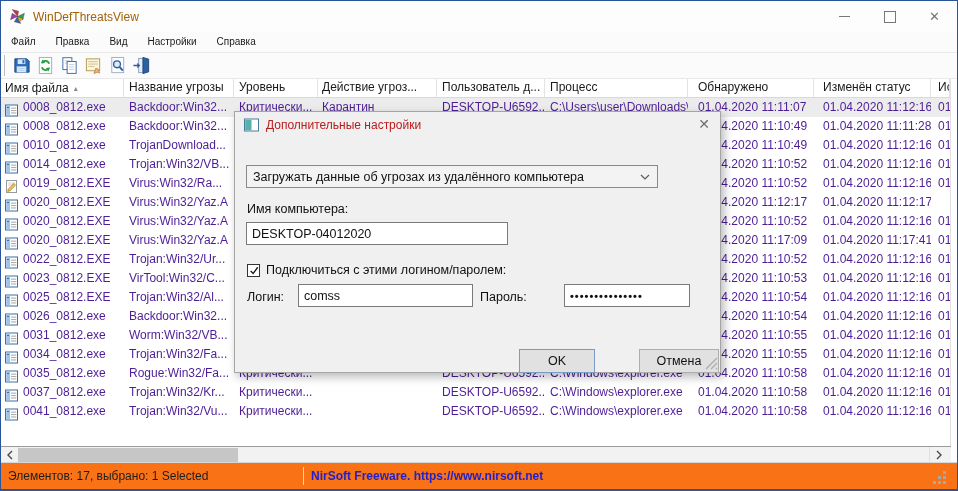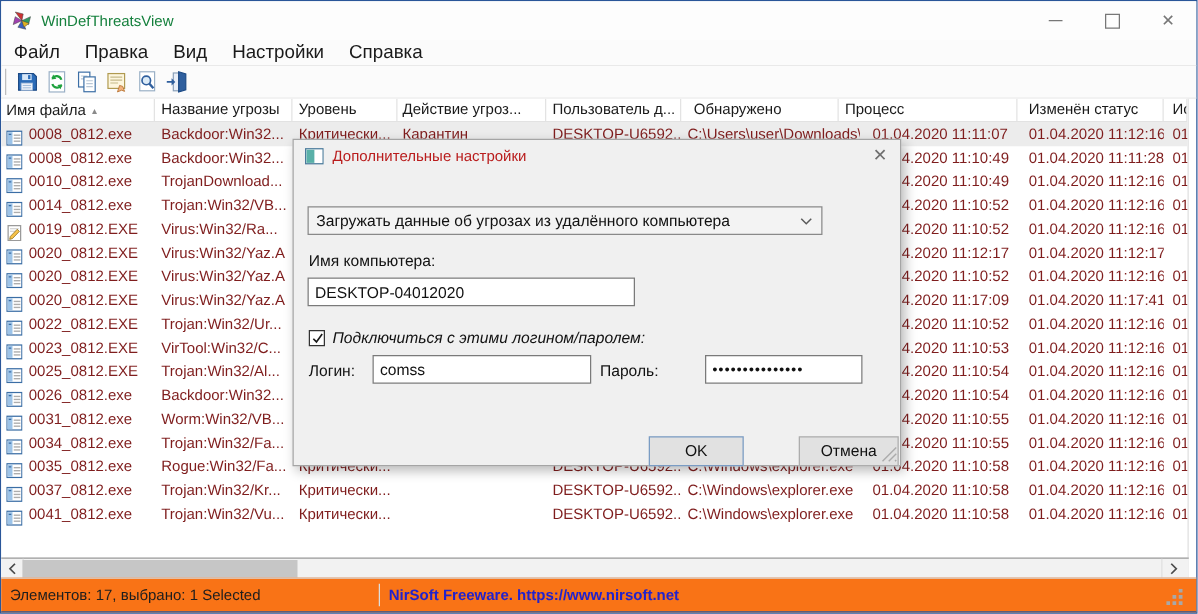--- a/index.html
+++ b/index.html
@@ -2,45 +2,45 @@
 <html><head>
 <meta charset="utf-8">
 <style>
   html,body{margin:0;padding:0;background:#fff;width:958px;height:491px;overflow:hidden;
     font-family:"Liberation Sans",sans-serif;cursor:default;-webkit-user-select:none;user-select:none;}
   .window{position:absolute;inset:0;border:1px solid #2a5699;background:#ffffff;box-sizing:border-box;}
 
   
   .titlebar{position:absolute;left:0;top:0;right:0;height:31px;background:#fdfdfd;display:flex;align-items:center;}
   .app-icon{margin-left:8px;width:17px;height:17px;display:inline-block;}
-  .title{margin-left:7px;font-size:12px;color:#15803d;}
+  .title{margin-left:7px;font-size:12px;color:#a16207;}
   .winbtns{position:absolute;right:0;top:0;height:31px;display:flex;}
   .wbtn{width:45px;height:31px;display:flex;align-items:center;justify-content:center;color:#777;}
   .minglyph{width:11px;height:1px;background:#777;display:block;}
   .maxbox{width:10px;height:10px;border:1px solid #777;display:block;}
   .closex{font-size:13px;color:#777;line-height:1;}
 
   
   .menubar{position:absolute;left:0;top:31px;right:0;height:20px;background:#fbfbfb;border-bottom:1px solid #e9e9e9;
-    display:flex;align-items:flex-start;font-size:15px;color:#1a1a1a;}
+    display:flex;align-items:flex-start;font-size:10px;color:#1a1a1a;}
   .mitem{padding:0 10px;height:20px;line-height:20px;}
 
   
   .toolbar{position:absolute;left:0;top:52px;right:0;height:25px;background:#fbfbfb;border-bottom:1px solid #e9e9e9;
     display:flex;align-items:center;}
   .gripper{width:1px;height:21px;background:#bdbdbd;margin-left:3px;margin-right:5px;}
   .tbtn{width:23px;height:23px;display:flex;align-items:center;justify-content:center;margin-right:1px;}
   .tbtn svg{width:19px;height:19px;}
 
   
   .listview{position:absolute;left:0;top:78px;width:950px;height:384px;background:#fff;border-right:1px solid #e0e0e0;box-sizing:border-box;overflow:hidden;}
   .lheader{display:flex;height:18px;border-bottom:1px solid #d9d9d9;background:#fff;font-size:12px;color:#1a1a1a;}
   .hcell{box-sizing:border-box;border-right:1px solid #e3e3e3;padding-left:6px;line-height:17px;white-space:nowrap;overflow:hidden;}
   .sortmark{font-size:8px;color:#8a8a8a;margin-left:5px;vertical-align:2px;}
-  .lbody{font-size:12px;color:#7f1d1d;}
+  .lbody{font-size:12px;color:#4c1d95;}
   .row{display:flex;height:19px;line-height:19px;}
   .row.selected{background:#ececec;}
   .cell{box-sizing:border-box;white-space:nowrap;overflow:hidden;}
   .c0{width:123px;display:flex;align-items:flex-end;padding-left:4px;}
   .c0 .ficon{width:13px;height:13px;margin-right:5px;flex:0 0 13px;}
   .c0 .ficon svg{width:13px;height:13px;display:block;}
   .c1{width:110px;padding-left:5px;}
   .c2{width:84px;padding-left:5px;}
   .c3{width:119px;padding-left:4px;}
   .c4{width:108px;padding-left:5px;}
@@ -73,21 +73,21 @@
   .dtext{margin-left:7px;font-size:12px;color:#b91c1c;}
   .dclose{position:absolute;right:10px;top:5px;font-size:14px;color:#6e6e6e;line-height:1;}
   .combo{position:absolute;left:11px;top:53px;width:412px;height:23px;background:#f3f3f3;border:1px solid #898989;
     box-sizing:border-box;display:flex;align-items:center;font-size:12.5px;color:#111;}
   .combo .cval{margin-left:6px;white-space:nowrap;overflow:hidden;}
   .combo .chev{position:absolute;right:7px;top:8px;}
   .dlabel{position:absolute;font-size:12.5px;color:#111;}
   .dinput{position:absolute;height:23px;border:1px solid #7a7a7a;background:#fff;box-sizing:border-box;
     font-family:"Liberation Sans",sans-serif;font-size:12.5px;color:#111;padding:0 5px;outline:none;}
   .pwd{font-weight:bold;letter-spacing:1px;font-size:11px;}
-  .chkrow{position:absolute;left:12px;top:151px;display:flex;align-items:flex-end;font-style:italic;}
+  .chkrow{position:absolute;left:12px;top:151px;display:flex;align-items:flex-end;}
   .chkbox{width:13px;height:13px;background:#fff;border:1px solid #333;box-sizing:border-box;display:flex;align-items:center;justify-content:center;}
   .chkbox svg{width:10px;height:10px;}
   .chklabel{margin-left:6px;font-size:12.5px;color:#111;}
   .dbtn{position:absolute;top:237px;height:24px;background:#e1e1e1;border:1px solid #adadad;box-sizing:border-box;
     font-size:12.5px;color:#111;display:flex;align-items:center;justify-content:center;}
   .dbtn.ok{left:284px;width:76px;border-color:#7a9cc4;}
   .dbtn.cancel{left:404px;width:80px;}
   .dgrip{position:absolute;right:2px;bottom:2px;width:13px;height:13px;}
 </style>
 </head>
@@ -190,22 +190,22 @@
   <div class="listview">
     <div class="lheader">
         <div class="hcell c0">
           <span>Имя файла</span>
           <span class="sortmark">▴</span>
         </div>
         <div class="hcell c1"><span>Название угрозы</span></div>
         <div class="hcell c2"><span>Уровень</span></div>
         <div class="hcell c3"><span>Действие угроз...</span></div>
         <div class="hcell c4"><span>Пользователь д...</span></div>
+        <div class="hcell c5"><span>Процесс</span></div>
         <div class="hcell c6"><span>Обнаружено</span></div>
-        <div class="hcell c5"><span>Процесс</span></div>
         <div class="hcell c7"><span>Изменён статус</span></div>
         <div class="hcell c8"><span>Исп</span></div>
       </div>
     <div class="lbody">
         <div class="row selected">
           <div class="cell c0">
             <span class="ficon">
               <svg viewBox="0 0 13 13">
                 <rect x="0.5" y="1" width="12" height="11" fill="#fff" stroke="#3b6ea5"></rect>
                 <rect x="1.2" y="1.7" width="3.8" height="9.6" fill="#9cc3e8"></rect>

